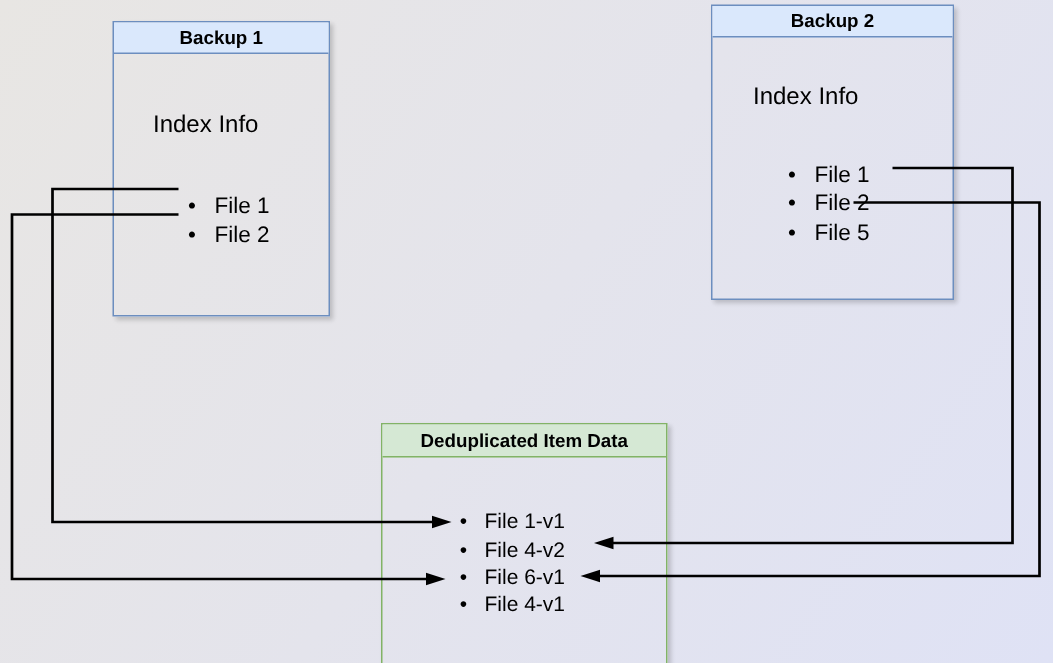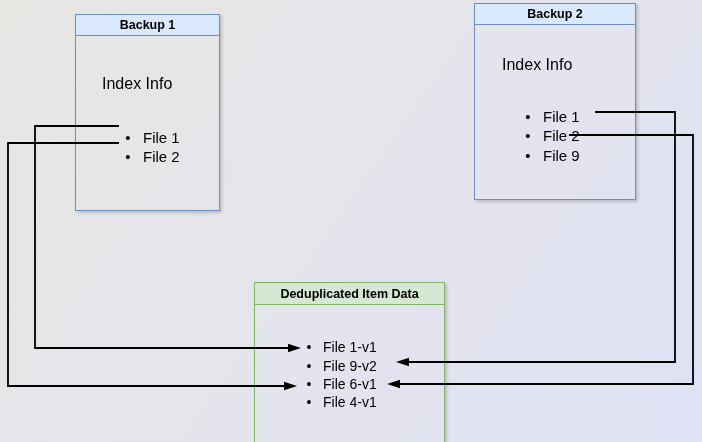--- a/index.html
+++ b/index.html
@@ -74,35 +74,35 @@
         <li>
           <span class="bullet">•</span>
           <span class="label">File 1</span>
         </li>
         <li>
           <span class="bullet">•</span>
           <span class="label">File 2</span>
         </li>
         <li>
           <span class="bullet">•</span>
-          <span class="label">File 9</span>
+          <span class="label">File 5</span>
         </li>
       </ul>
   </div>
 
   <div class="box green" id="dedup">
     <div class="box-title">Deduplicated Item Data</div>
     <ul class="filelist dedup-list">
         <li>
           <span class="bullet">•</span>
           <span class="label">File 1-v1</span>
         </li>
         <li>
           <span class="bullet">•</span>
-          <span class="label">File 9-v2</span>
+          <span class="label">File 4-v2</span>
         </li>
         <li>
           <span class="bullet">•</span>
           <span class="label">File 6-v1</span>
         </li>
         <li>
           <span class="bullet">•</span>
           <span class="label">File 4-v1</span>
         </li>
       </ul>

